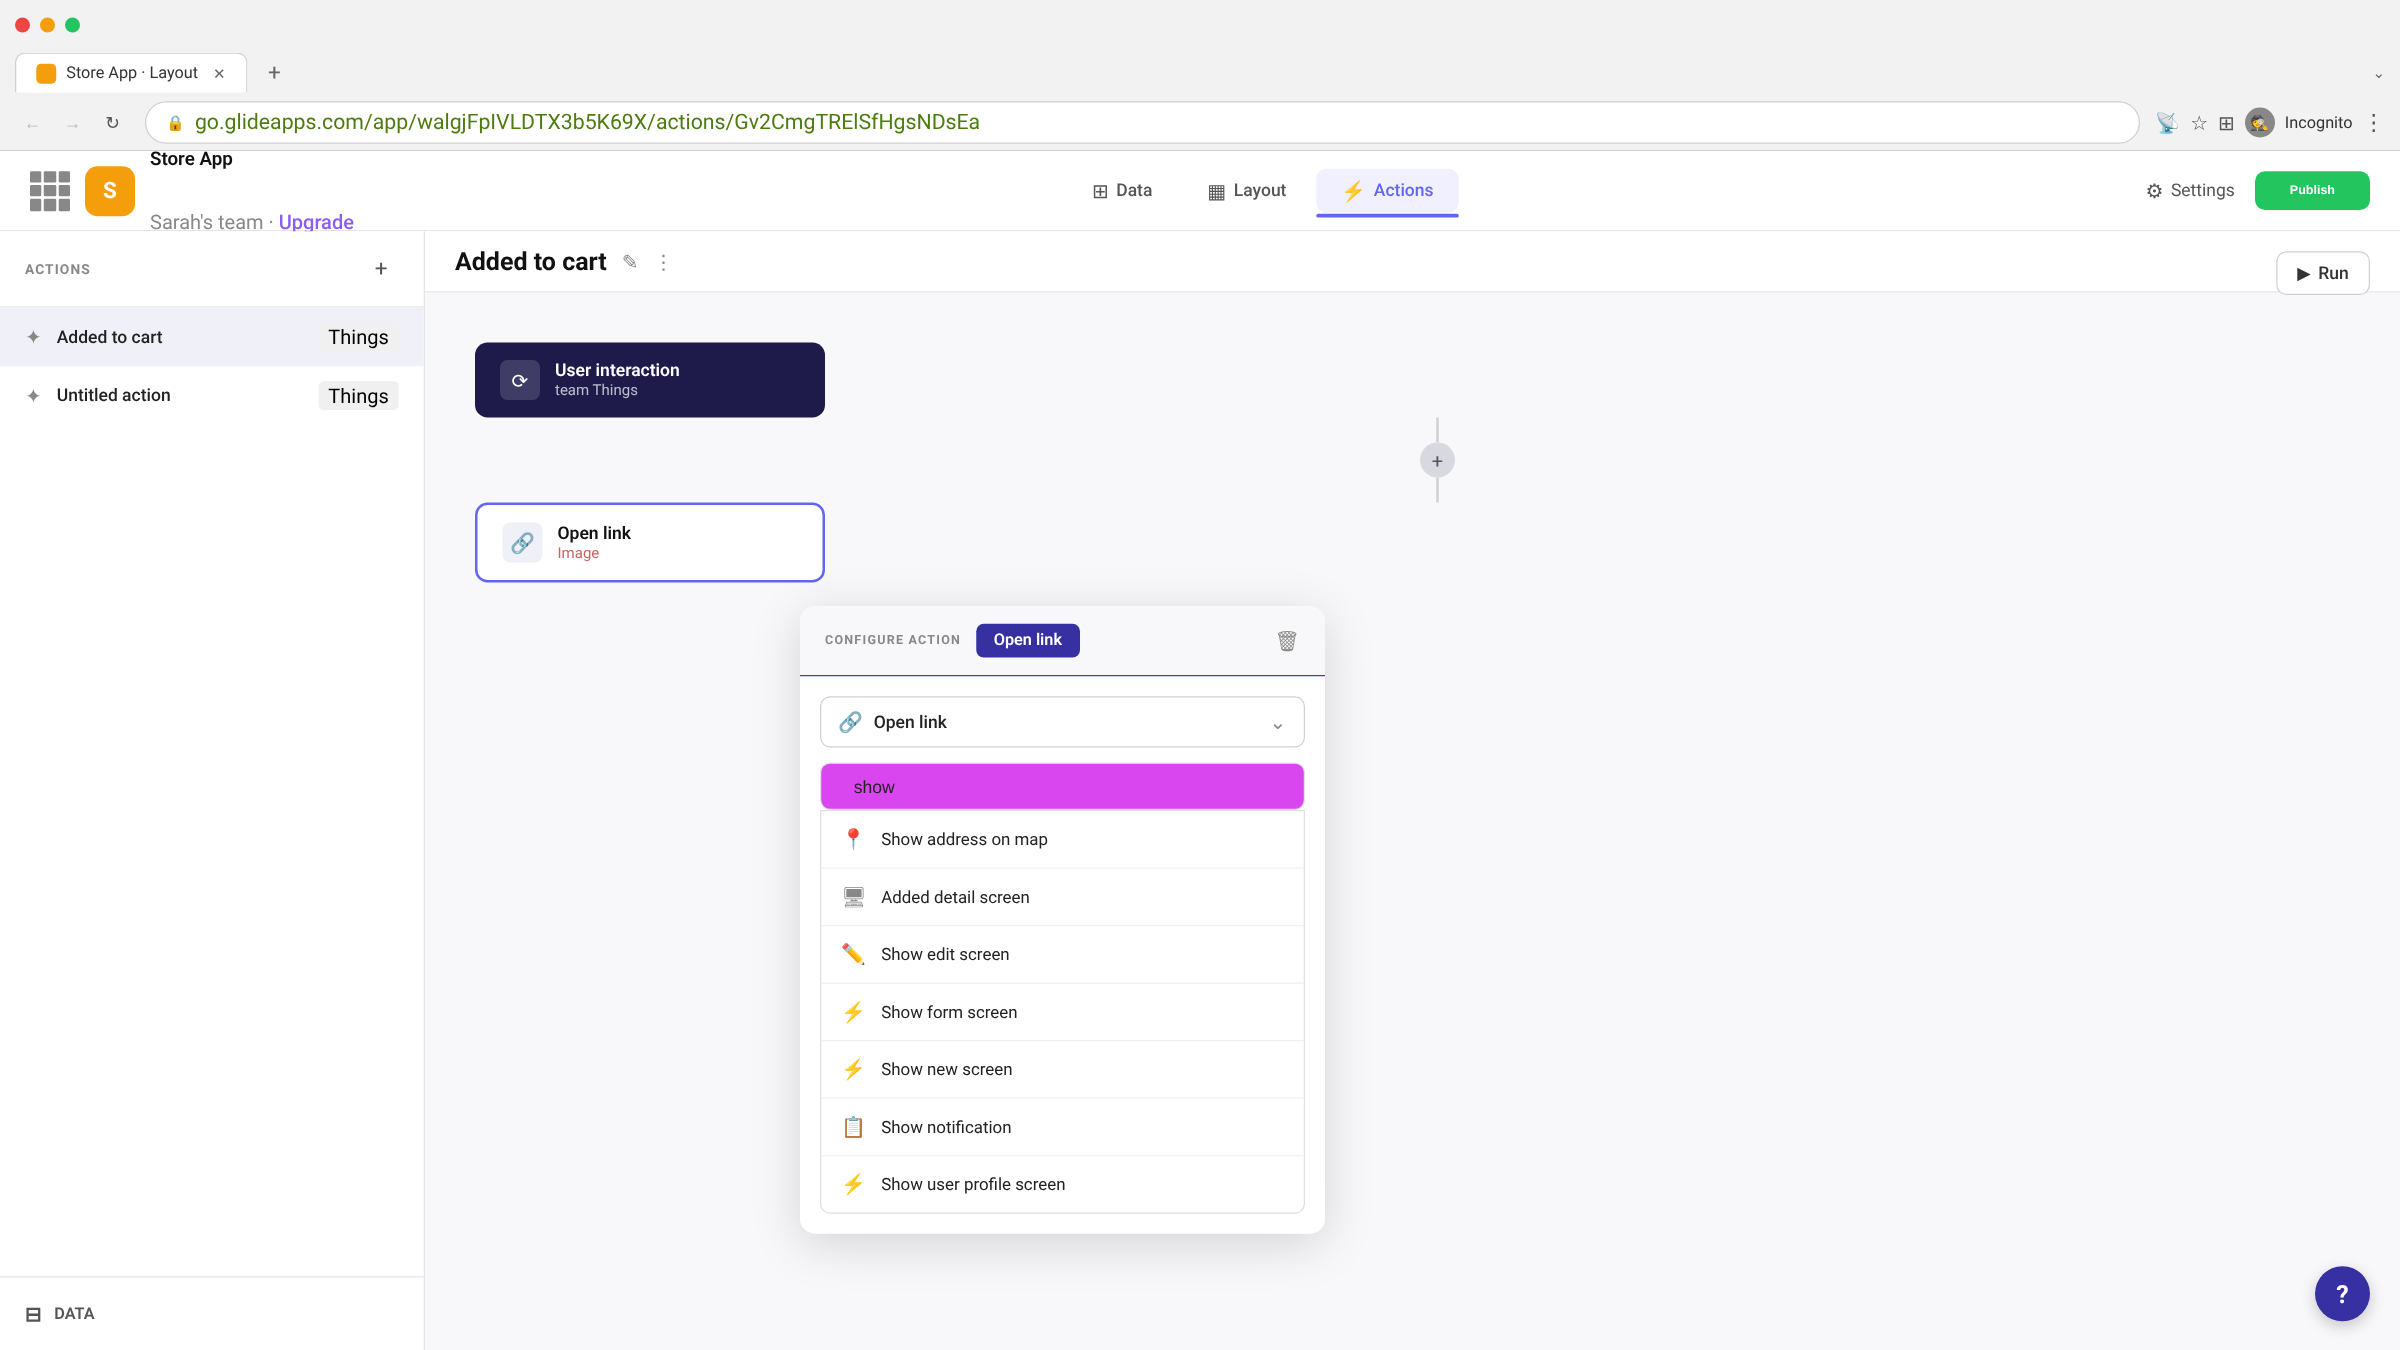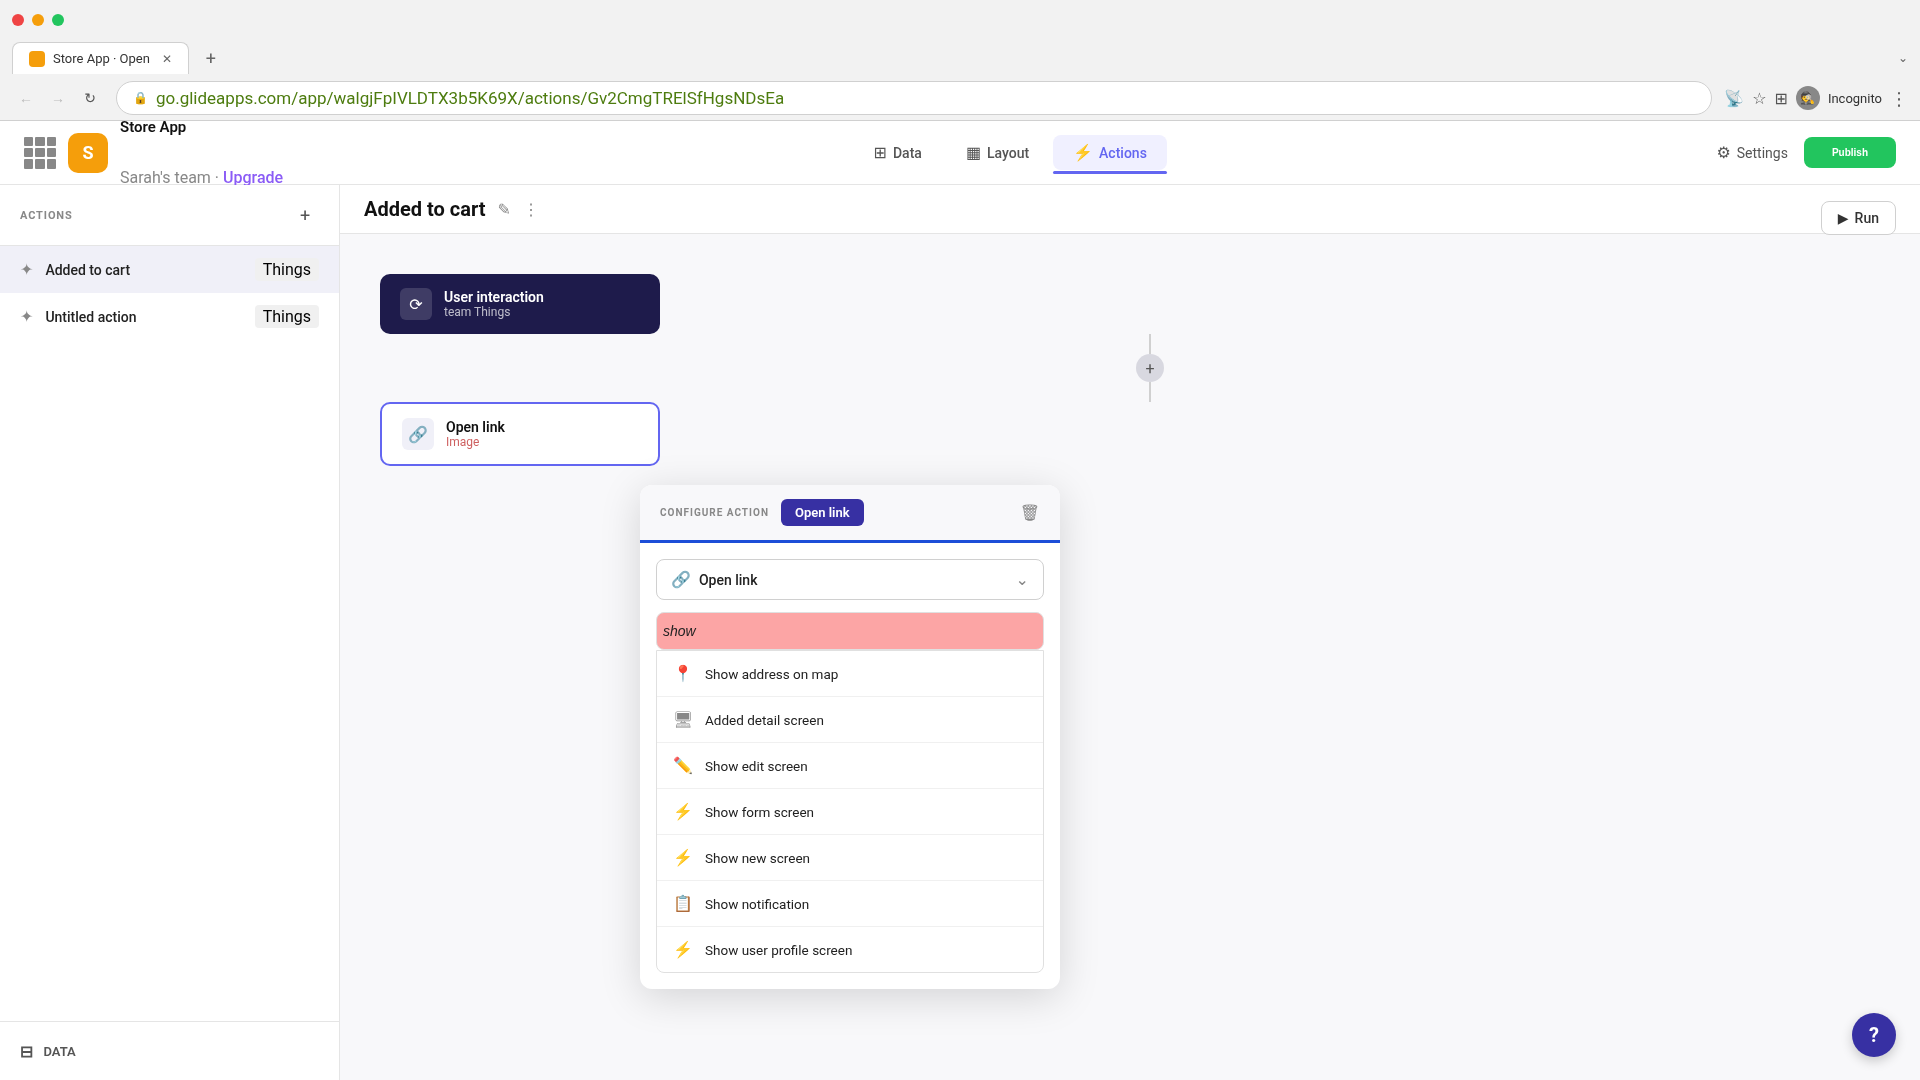--- a/index.html
+++ b/index.html
@@ -373,21 +373,21 @@
       z-index: 10;
       overflow: hidden;
     }
 
     .configure-header {
       display: flex;
       align-items: center;
       gap: 12px;
       padding: 14px 20px;
       background: #f8f8fa;
-      border-bottom: 3px solid #1d4ed8;
+      border-bottom: 1px solid #1d4ed8;
     }
     .configure-label {
       font-size: 10px;
       font-weight: 700;
       color: #888;
       text-transform: uppercase;
       letter-spacing: 0.1em;
     }
     .configure-action-badge {
       background: #3730a3;
@@ -419,26 +419,25 @@
       margin-bottom: 12px;
     }
     .action-select-icon { color: #555; }
     .action-select-text { flex: 1; font-size: 14px; color: #222; font-weight: 500; }
     .action-select-chevron { color: #888; }
 
     .search-input {
       width: 100%;
       border: 1px solid #e0e0e0;
       border-radius: 8px;
-      padding: 10px 6px;
+      padding: 10px 26px;
       font-size: 14px;
       color: #222;
       outline: none;
-      background: #fca5a5;
-      font-style: italic;
+      background: #d946ef;
     }
 
     .dropdown-list {
       background: white;
       border: 1px solid #e0e0e0;
       border-radius: 0 0 8px 8px;
       overflow: hidden;
     }
     .dropdown-item {
       display: flex;
@@ -508,21 +507,21 @@
     <div style="display:flex;gap:8px;align-items:center;">
       <div style="width:12px;height:12px;background:#ef4444;border-radius:50%;"></div>
       <div style="width:12px;height:12px;background:#f59e0b;border-radius:50%;"></div>
       <div style="width:12px;height:12px;background:#22c55e;border-radius:50%;"></div>
     </div>
   </div>
 
   <div class="tab-bar">
     <div class="tab-active">
       <div class="tab-favicon"></div>
-      <span>Store App · Open</span>
+      <span>Store App · Layout</span>
       <span class="tab-close">✕</span>
     </div>
     <div class="new-tab-btn">+</div>
     <div style="margin-left:auto;color:#666;font-size:12px;cursor:pointer;">⌄</div>
   </div>
 
   <div class="address-bar-row">
     <div class="nav-buttons">
       <div class="nav-btn disabled">←</div>
       <div class="nav-btn disabled">→</div>

